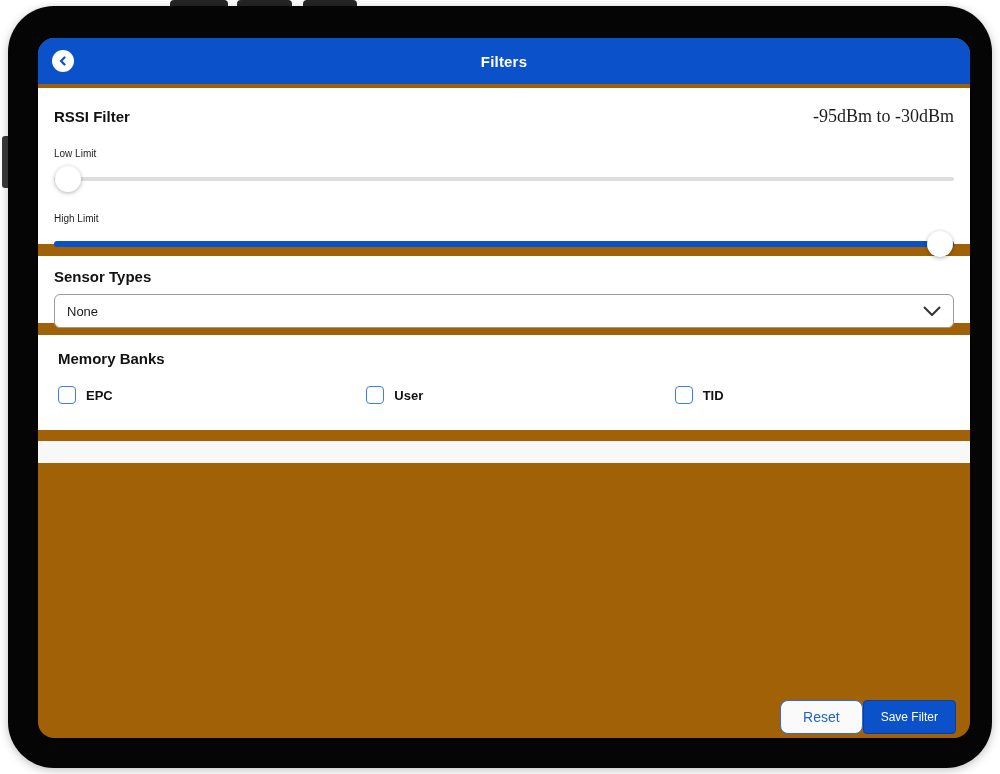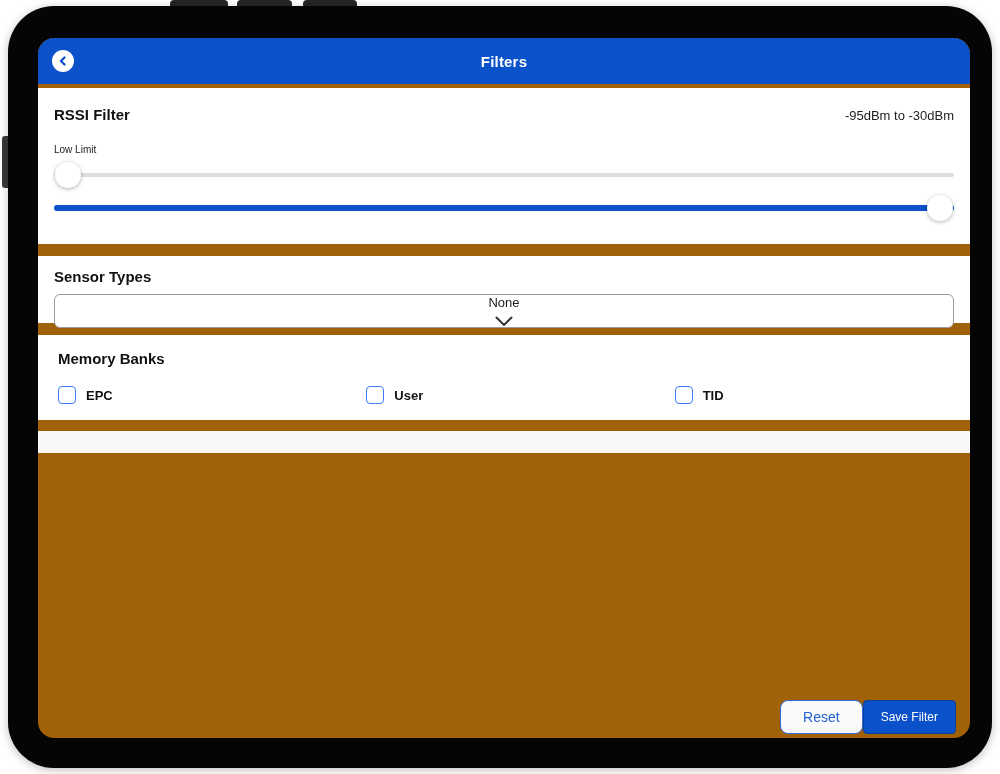--- a/index.html
+++ b/index.html
@@ -31,44 +31,44 @@
   .back-btn{
     position:absolute;left:14px;top:50%;transform:translateY(-50%);
     width:22px;height:22px;border-radius:50%;background:#ffffff;border:none;
     display:flex;align-items:center;justify-content:center;cursor:pointer;padding:0;
   }
   .back-btn svg{display:block;}
   
   .card{background:#ffffff;padding:0 16px;box-sizing:border-box;}
   .card.rssi{margin-top:4px;height:156px;padding-top:18px;}
   .card.sensor{margin-top:12px;height:67px;padding-top:12px;}
-  .card.memory{margin-top:12px;height:85px;padding-top:15px;padding-left:20px;padding-right:20px;}
+  .card.memory{margin-top:12px;height:95px;padding-top:15px;padding-left:20px;padding-right:20px;}
   .light-strip{margin-top:11px;height:22px;background:#f8f8f8;}
   .section-title{font-size:15px;font-weight:700;color:#121212;}
   .rssi-head{display:flex;align-items:baseline;justify-content:space-between;}
-  .range-label{font-size:13px;font-weight:400;color:#1d1d1d;}
+  .range-label{font-size:18px;font-weight:400;color:#1d1d1d;font-family:Liberation Serif, serif;}
   .slider-label{font-size:10px;color:#1d1d1d;margin-top:21px;}
   
   .slider{position:relative;height:26px;margin-top:7px;}
   .slider .track{
     position:absolute;left:0;right:0;top:50%;transform:translateY(-50%);
     height:4px;background:#dedede;border-radius:2px;
   }
   .slider .track.filled{height:6px;background:var(--primary);border-radius:3px;}
   .slider .thumb{
     position:absolute;top:50%;transform:translate(-50%,-50%);
     width:26px;height:26px;background:#ffffff;border-radius:50%;
     box-shadow:0 1px 4px rgba(0,0,0,0.3);cursor:pointer;
   }
   .slider .thumb.low{left:14px;}
   .slider .thumb.high{left:calc(100% - 14px);}
   
   .dropdown{
     margin-top:9px;height:32px;background:#ffffff;border:1px solid #9b9b9b;border-radius:6px;
-    display:flex;align-items:center;justify-content:space-between;padding:0 12px;cursor:pointer;flex-direction:column;
+    display:flex;align-items:center;justify-content:space-between;padding:0 12px;cursor:pointer;
   }
   .dropdown .value{font-size:13px;color:#1a1a1a;}
   
   .checkbox-row{display:flex;margin-top:19px;gap:33px;}
   .checkbox-item{flex:1;display:flex;align-items:center;cursor:pointer;}
   .checkbox-box{
     width:16px;height:16px;border:1.5px solid #3b7df0;border-radius:4px;background:#ffffff;
   }
   .checkbox-label{margin-left:10px;font-size:13px;font-weight:700;color:#121212;}
   
@@ -111,20 +111,21 @@
   <div class="card rssi">
     <div class="rssi-head">
       <div class="section-title">RSSI Filter</div>
       <div class="range-label">-95dBm to -30dBm</div>
     </div>
     <div class="slider-label">Low Limit</div>
     <div class="slider">
       <div class="track"></div>
       <div class="thumb low"></div>
     </div>
+    <div class="slider-label">High Limit</div>
     <div class="slider">
       <div class="track filled"></div>
       <div class="thumb high"></div>
     </div>
   </div>
 
   <div class="card sensor">
     <div class="section-title">Sensor Types</div>
     <div class="dropdown">
       <span class="value">None</span>

